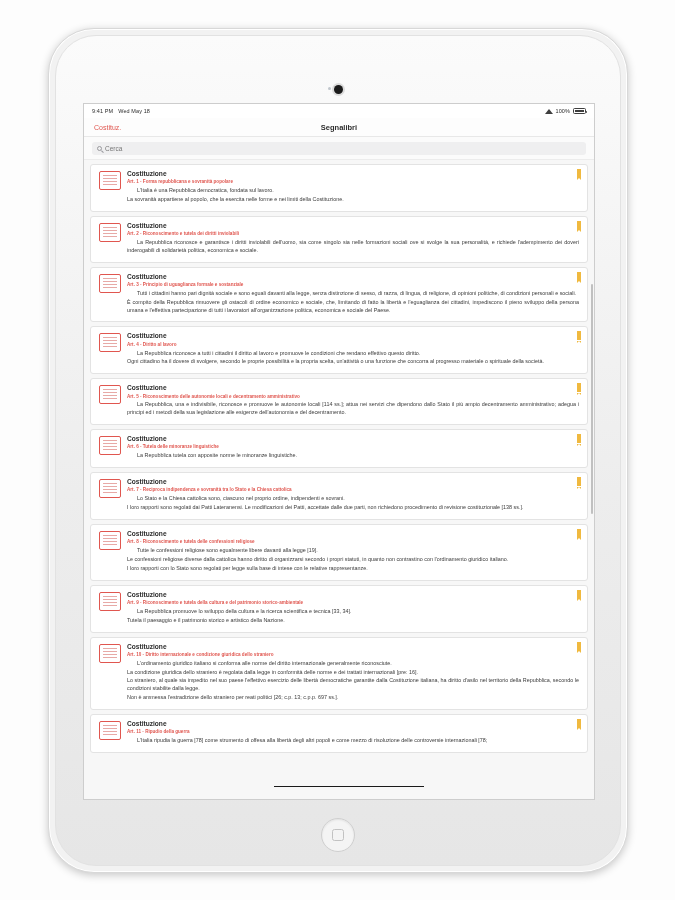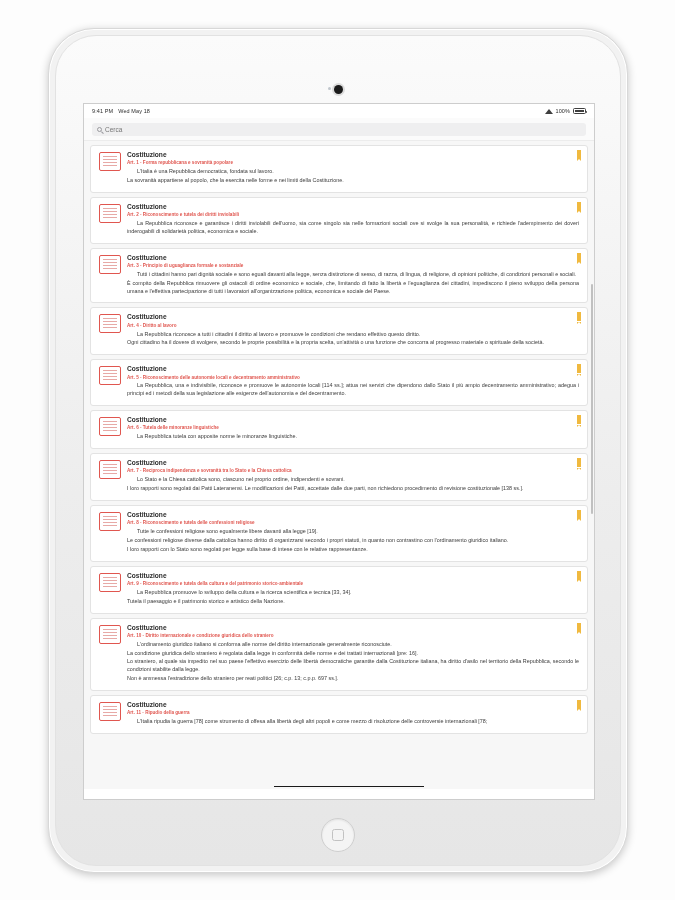--- a/index.html
+++ b/index.html
@@ -295,20 +295,24 @@
         <div class="sb-spacer"></div>
         <div class="sb-right">
           <span class="wifi-icon"></span>
           <span>100%</span>
           <span class="battery">
               <i></i>
             </span>
         </div>
       </div>
 
+      <div class="navbar">
+        <div class="nav-back">Costituz.</div>
+        <div class="nav-title">Segnalibri</div>
+      </div>
 
       <div class="search-wrap">
         <div class="search-field">
           <span class="search-glyph"></span>
           <input class="search-input" type="text" placeholder="Cerca" style="">
         </div>
       </div>
 
       <div class="list" id="bookmark-list">
           <div class="card">

